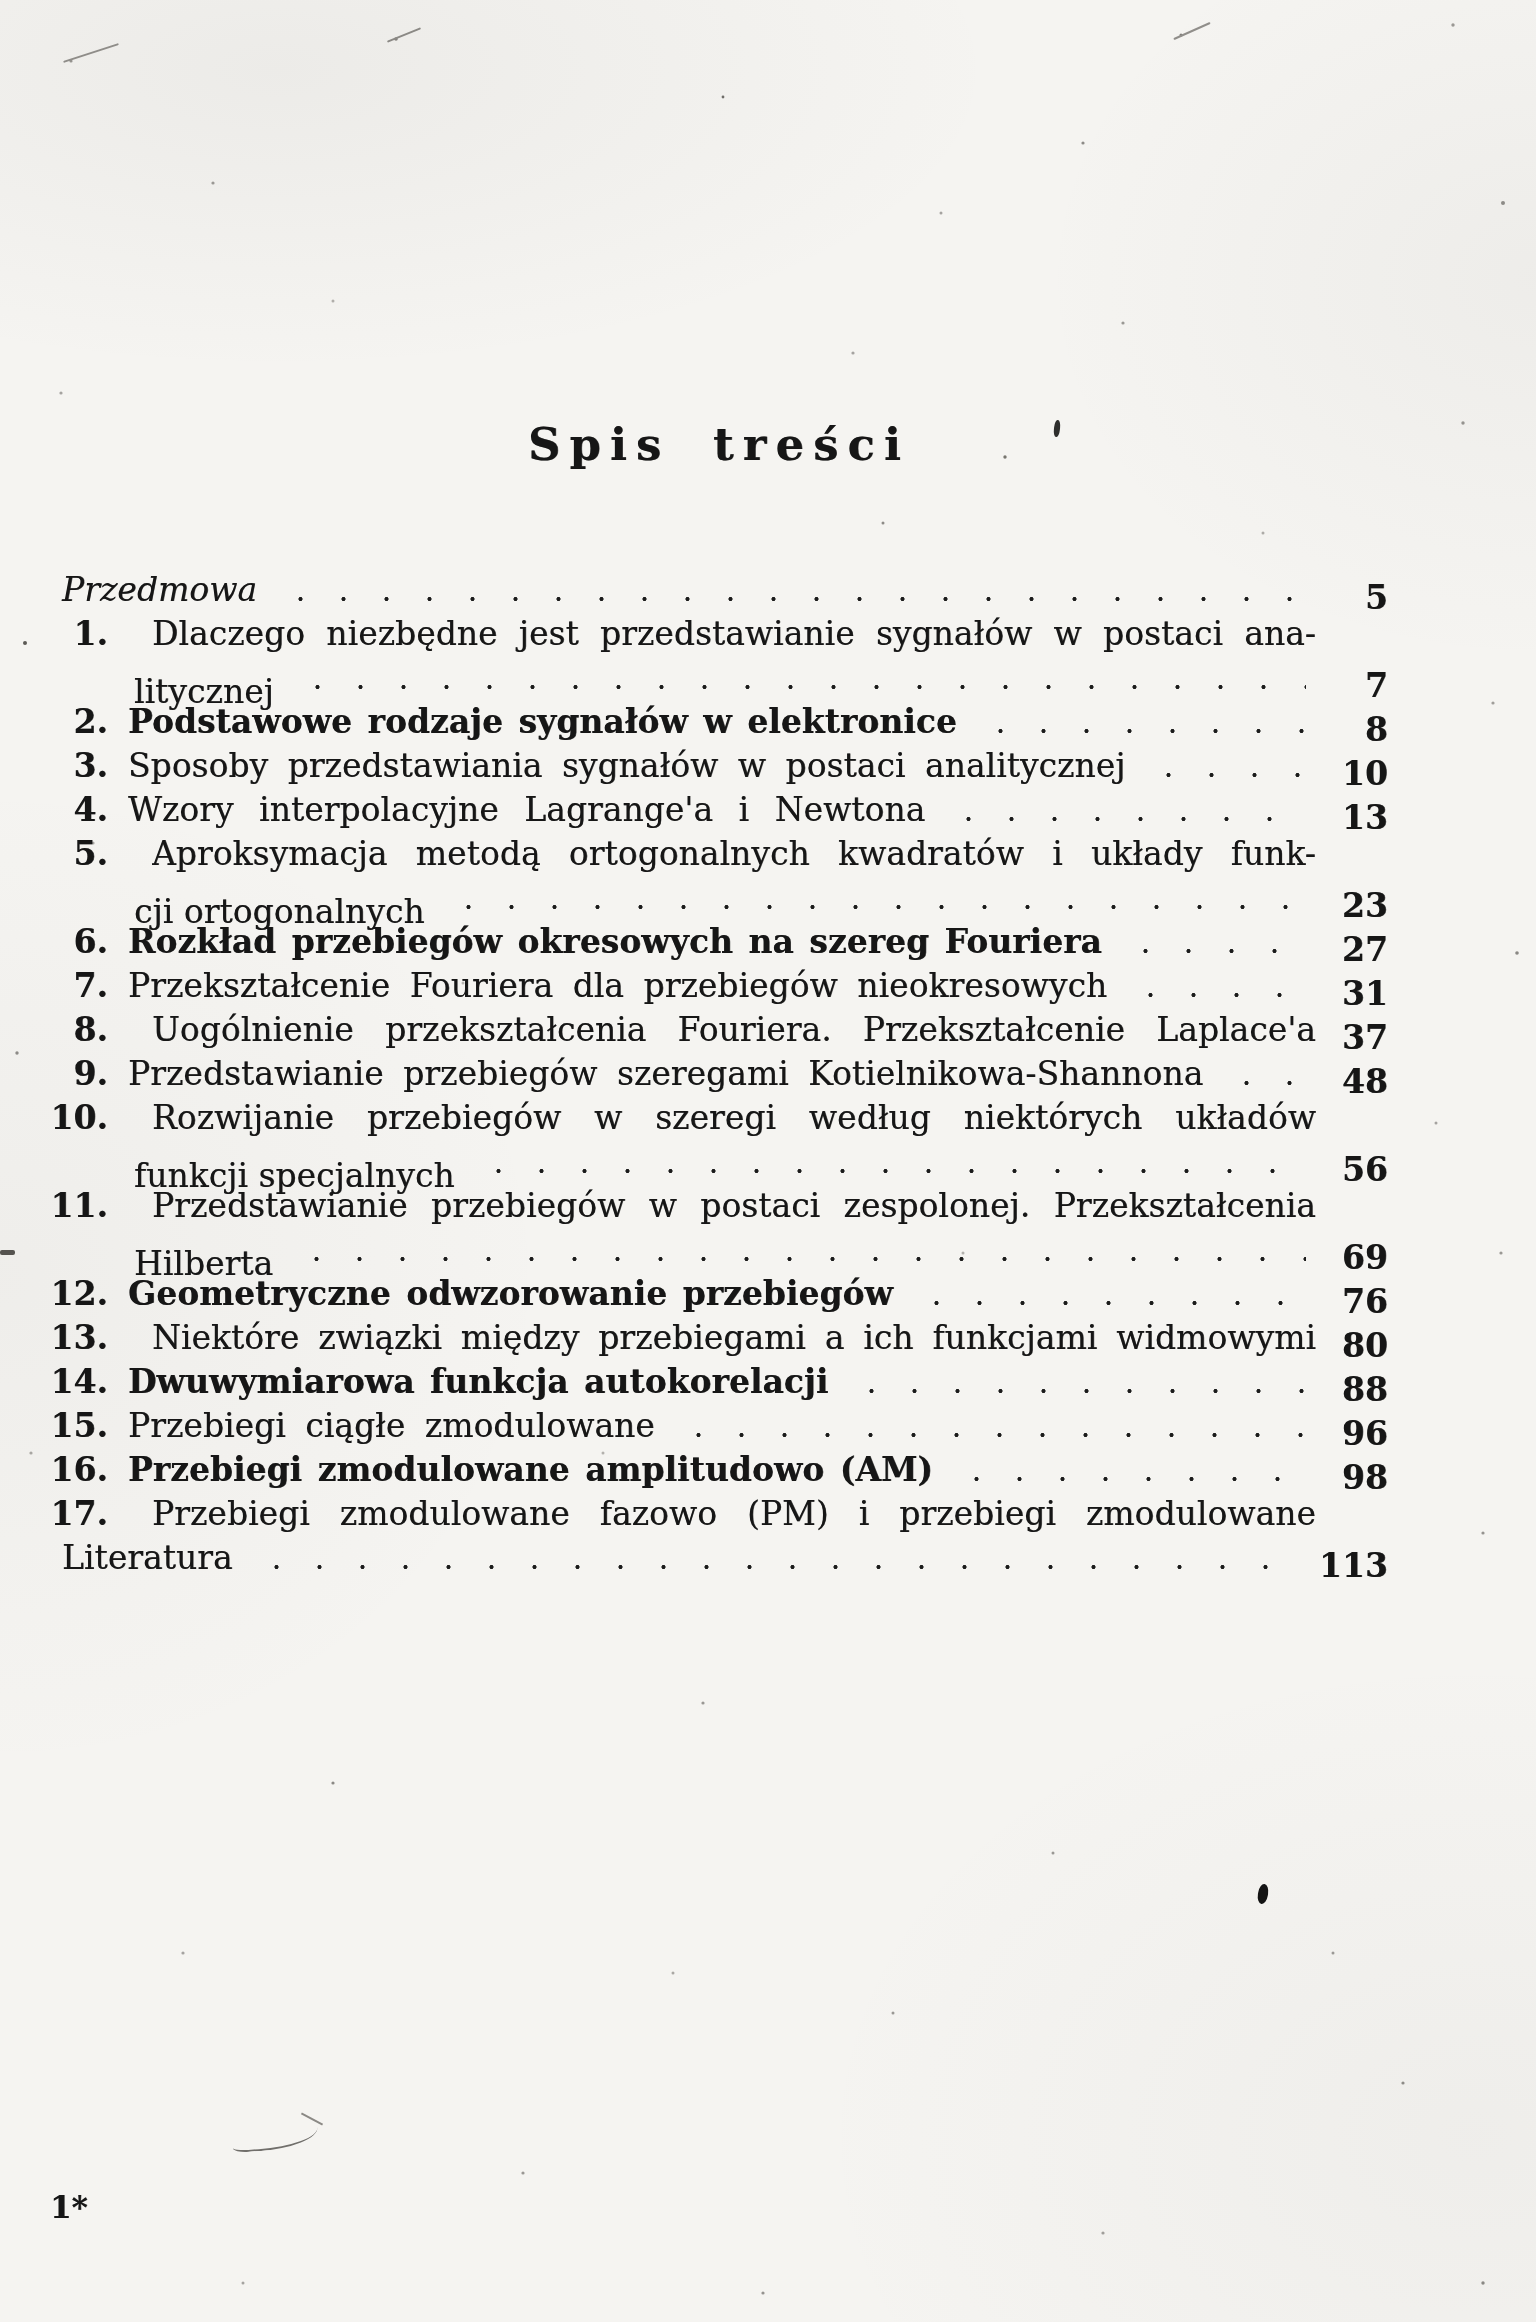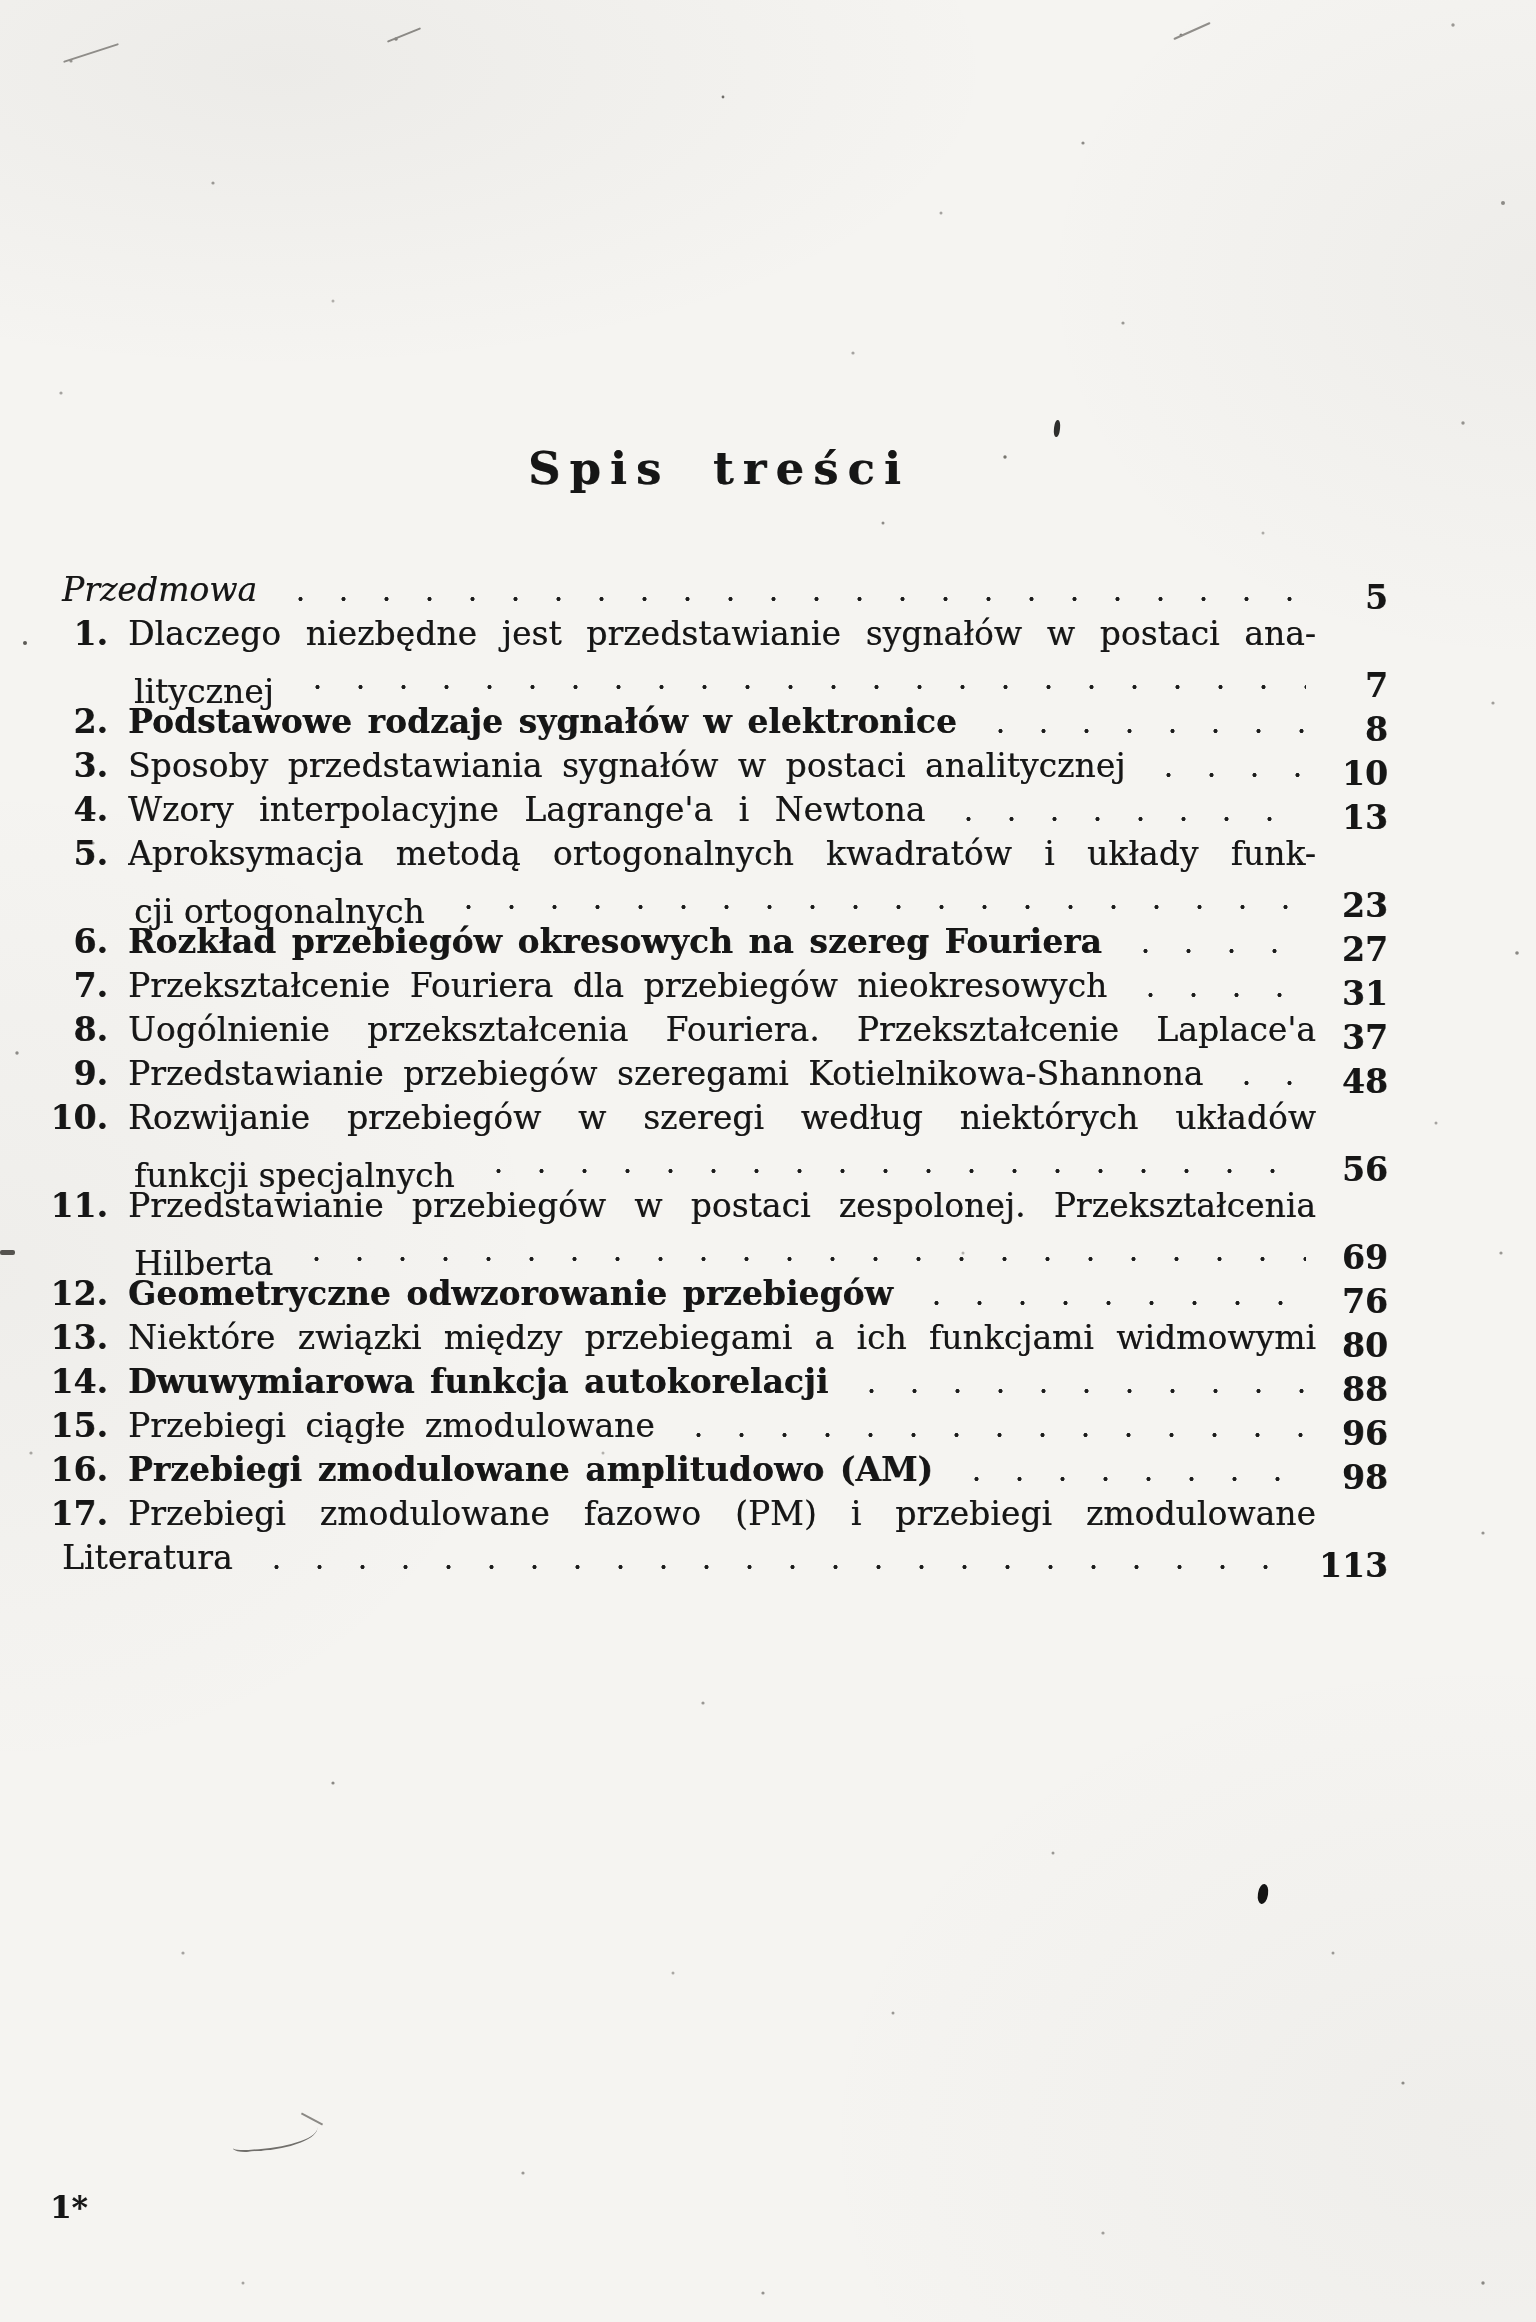--- a/index.html
+++ b/index.html
@@ -12,21 +12,21 @@
   
   .paper-tone{
     position:absolute;inset:0;pointer-events:none;
     background:
       radial-gradient(1200px 500px at 18% 3%, rgba(120,118,114,0.07), rgba(0,0,0,0) 60%),
       radial-gradient(900px 700px at 100% 12%, rgba(120,118,114,0.06), rgba(0,0,0,0) 55%),
       radial-gradient(1000px 900px at 0% 55%, rgba(120,118,114,0.05), rgba(0,0,0,0) 55%),
       radial-gradient(1100px 800px at 96% 92%, rgba(120,118,114,0.05), rgba(0,0,0,0) 60%);
   }
   .page-title{
-    position:absolute;left:528px;top:416px;
+    position:absolute;left:528px;top:392px;
     font-size:45px;font-weight:bold;line-height:1;
     letter-spacing:9px;word-spacing:18px;
     text-shadow:0.4px 0.4px 0.5px rgba(20,20,20,0.55);
   }
   .toc{
     position:absolute;left:62px;top:568px;width:1326px;
     font-size:33px;
   }
   .line{
     position:relative;height:44px;line-height:44px;
@@ -41,21 +41,21 @@
   .txt{
     flex:0 0 auto;min-width:0;
     text-shadow:0.4px 0.4px 0.5px rgba(20,20,20,0.6);
   }
   .cont .txt{margin-left:6px;margin-top:28px;}
   .it .txt{font-style:italic;}
   .flush{padding-left:0;}
   .sp1 .txt{word-spacing:4px;font-weight:bold;}
   .sp2 .txt{word-spacing:9px;}
   .sp3 .txt{word-spacing:15px;}
-  .jfull .txt{flex:1 1 auto;text-align:justify;text-align-last:justify;white-space:normal;overflow:hidden;max-height:44px;}
+  .jfull .txt{flex:1 1 auto;text-align:justify;text-align-last:justify;white-space:normal;overflow:hidden;max-height:44px;margin-left:24px;}
   .leader{
     flex:1 1 auto;min-width:0;height:44px;
     margin:0 10px 0 16px;
     background-image:radial-gradient(circle 2.4px at 50% 50%, #1b1b1b 72%, rgba(0,0,0,0) 100%);
     background-size:43px 10px;
     background-position:6px 26px;
     background-repeat:repeat-x;
   }
   .pg{
     flex:0 0 72px;text-align:right;font-weight:bold;

